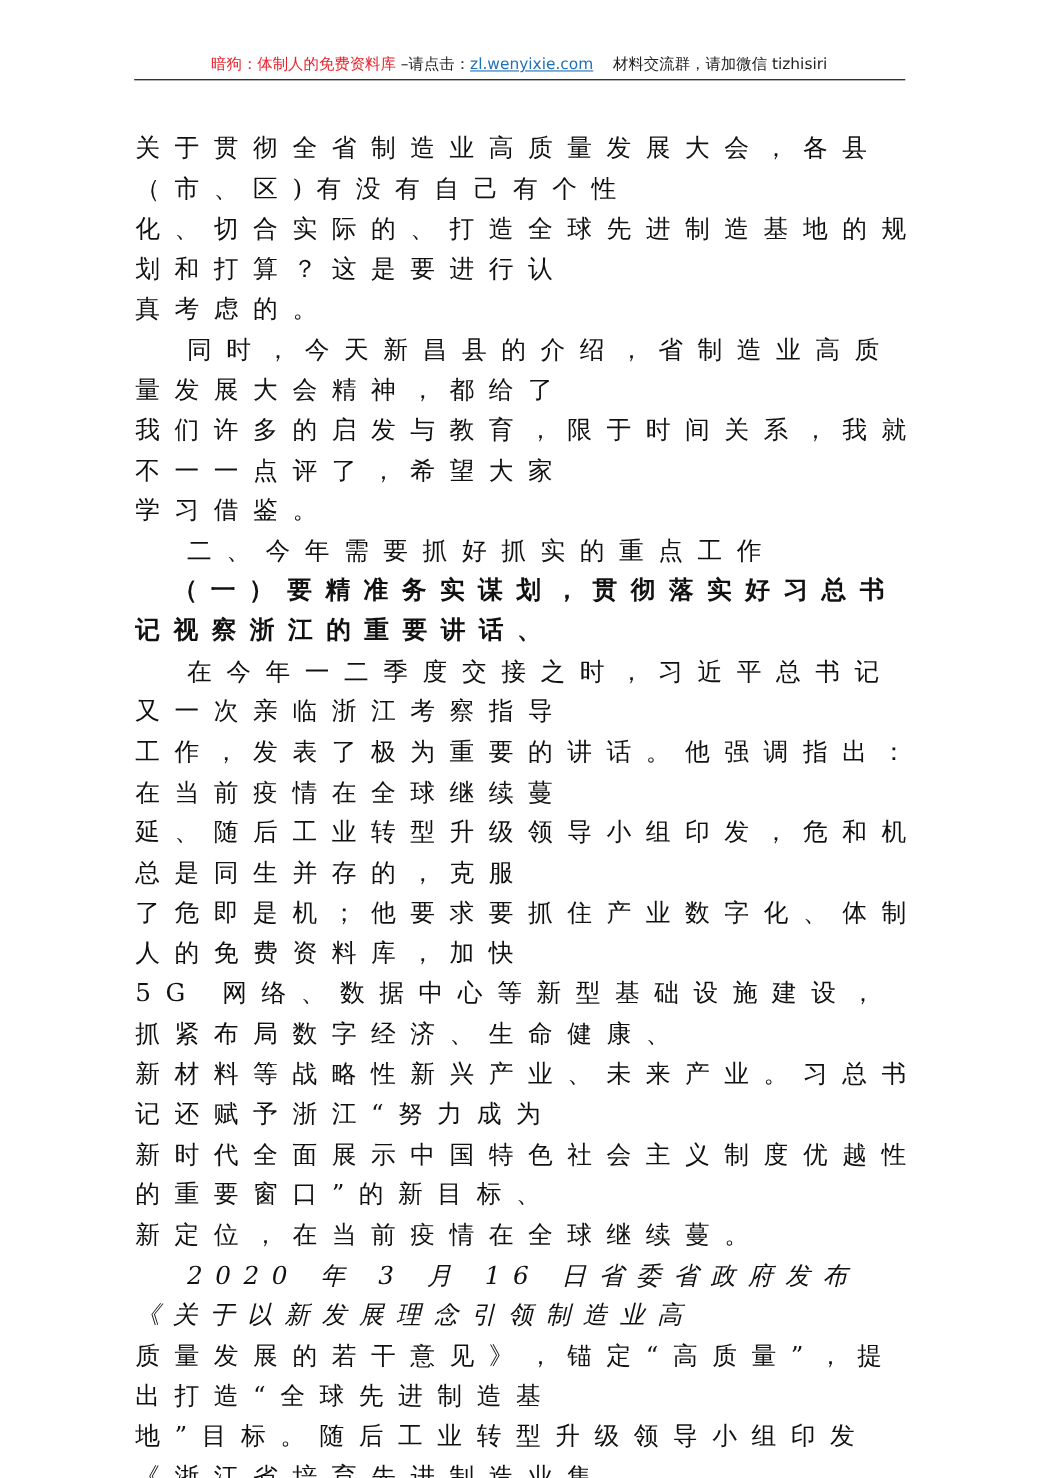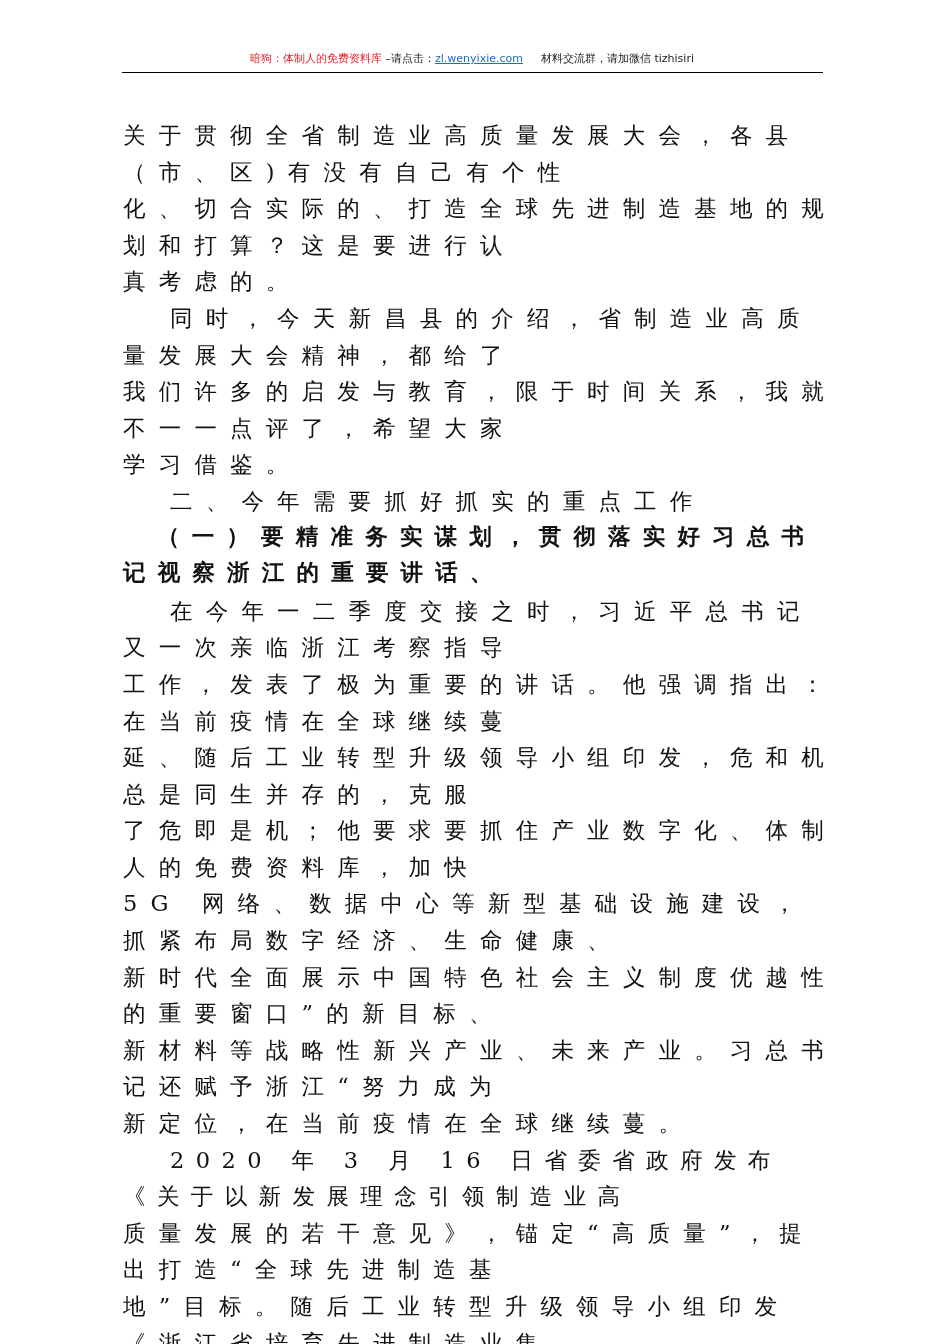--- a/index.html
+++ b/index.html
@@ -1,19 +1,19 @@
 <!DOCTYPE html>
 <html><head>
   <meta charset="utf-8">
   <style>
     html, body { margin: 0; padding: 0; background: #ffffff; }
     body { width: 950px; height: 1344px; position: relative; overflow: hidden; }
     .header {
       position: absolute; left: 120px; top: 46px; width: 704px; height: 26px;
-      font-family: "DejaVu Sans", sans-serif; font-size: 11px; line-height: 26px;
+      font-family: "DejaVu Sans", sans-serif; font-size: 14px; line-height: 26px;
       white-space: nowrap; text-align: center; color: #222;
     }
     .header .red { color: #e8222b; }
     .header .link { color: #1f6fb9; text-decoration: underline; }
     .header .gap { display: inline-block; width: 18px; }
     .rule {
       position: absolute; left: 122px; top: 72px; width: 701px; height: 0;
       border-top: 1.5px solid #000;
     }
     .body {
@@ -53,25 +53,25 @@
   <div>
     <div class="indent bold" style="text-indent:34px;font-family:Liberation Mono, monospace;">（一）要精准务实谋划，贯彻落实好习总书记视察浙江的重要讲话、</div>
   </div>
 
   <div>
     <div class="indent">在今年一二季度交接之时，习近平总书记又一次亲临浙江考察指导</div>
     <div>工作，发表了极为重要的讲话。他强调指出：在当前疫情在全球继续蔓</div>
     <div>延、随后工业转型升级领导小组印发，危和机总是同生并存的，克服</div>
     <div>了危即是机；他要求要抓住产业数字化、体制人的免费资料库，加快</div>
     <div>5G 网络、数据中心等新型基础设施建设，抓紧布局数字经济、生命健康、</div>
+    <div>新材料等战略性新兴产业、未来产业。习总书记还赋予浙江“努力成为</div>
     <div>新时代全面展示中国特色社会主义制度优越性的重要窗口”的新目标、</div>
-    <div>新材料等战略性新兴产业、未来产业。习总书记还赋予浙江“努力成为</div>
     <div>新定位，在当前疫情在全球继续蔓。</div>
   </div>
 
   <div>
-    <div class="indent" style="letter-spacing:11.4px;">2020 年 3 月 16 日省委省政府发布《关于以新发展理念引领制造业高</div>
+    <div class="indent" style="letter-spacing:11.4px;font-style:italic;">2020 年 3 月 16 日省委省政府发布《关于以新发展理念引领制造业高</div>
     <div>质量发展的若干意见》，锚定“高质量”，提出打造“全球先进制造基</div>
     <div>地”目标。随后工业转型升级领导小组印发《浙江省培育先进制造业集</div>
 
   </div>
 
 </div>
 
 </body></html>

